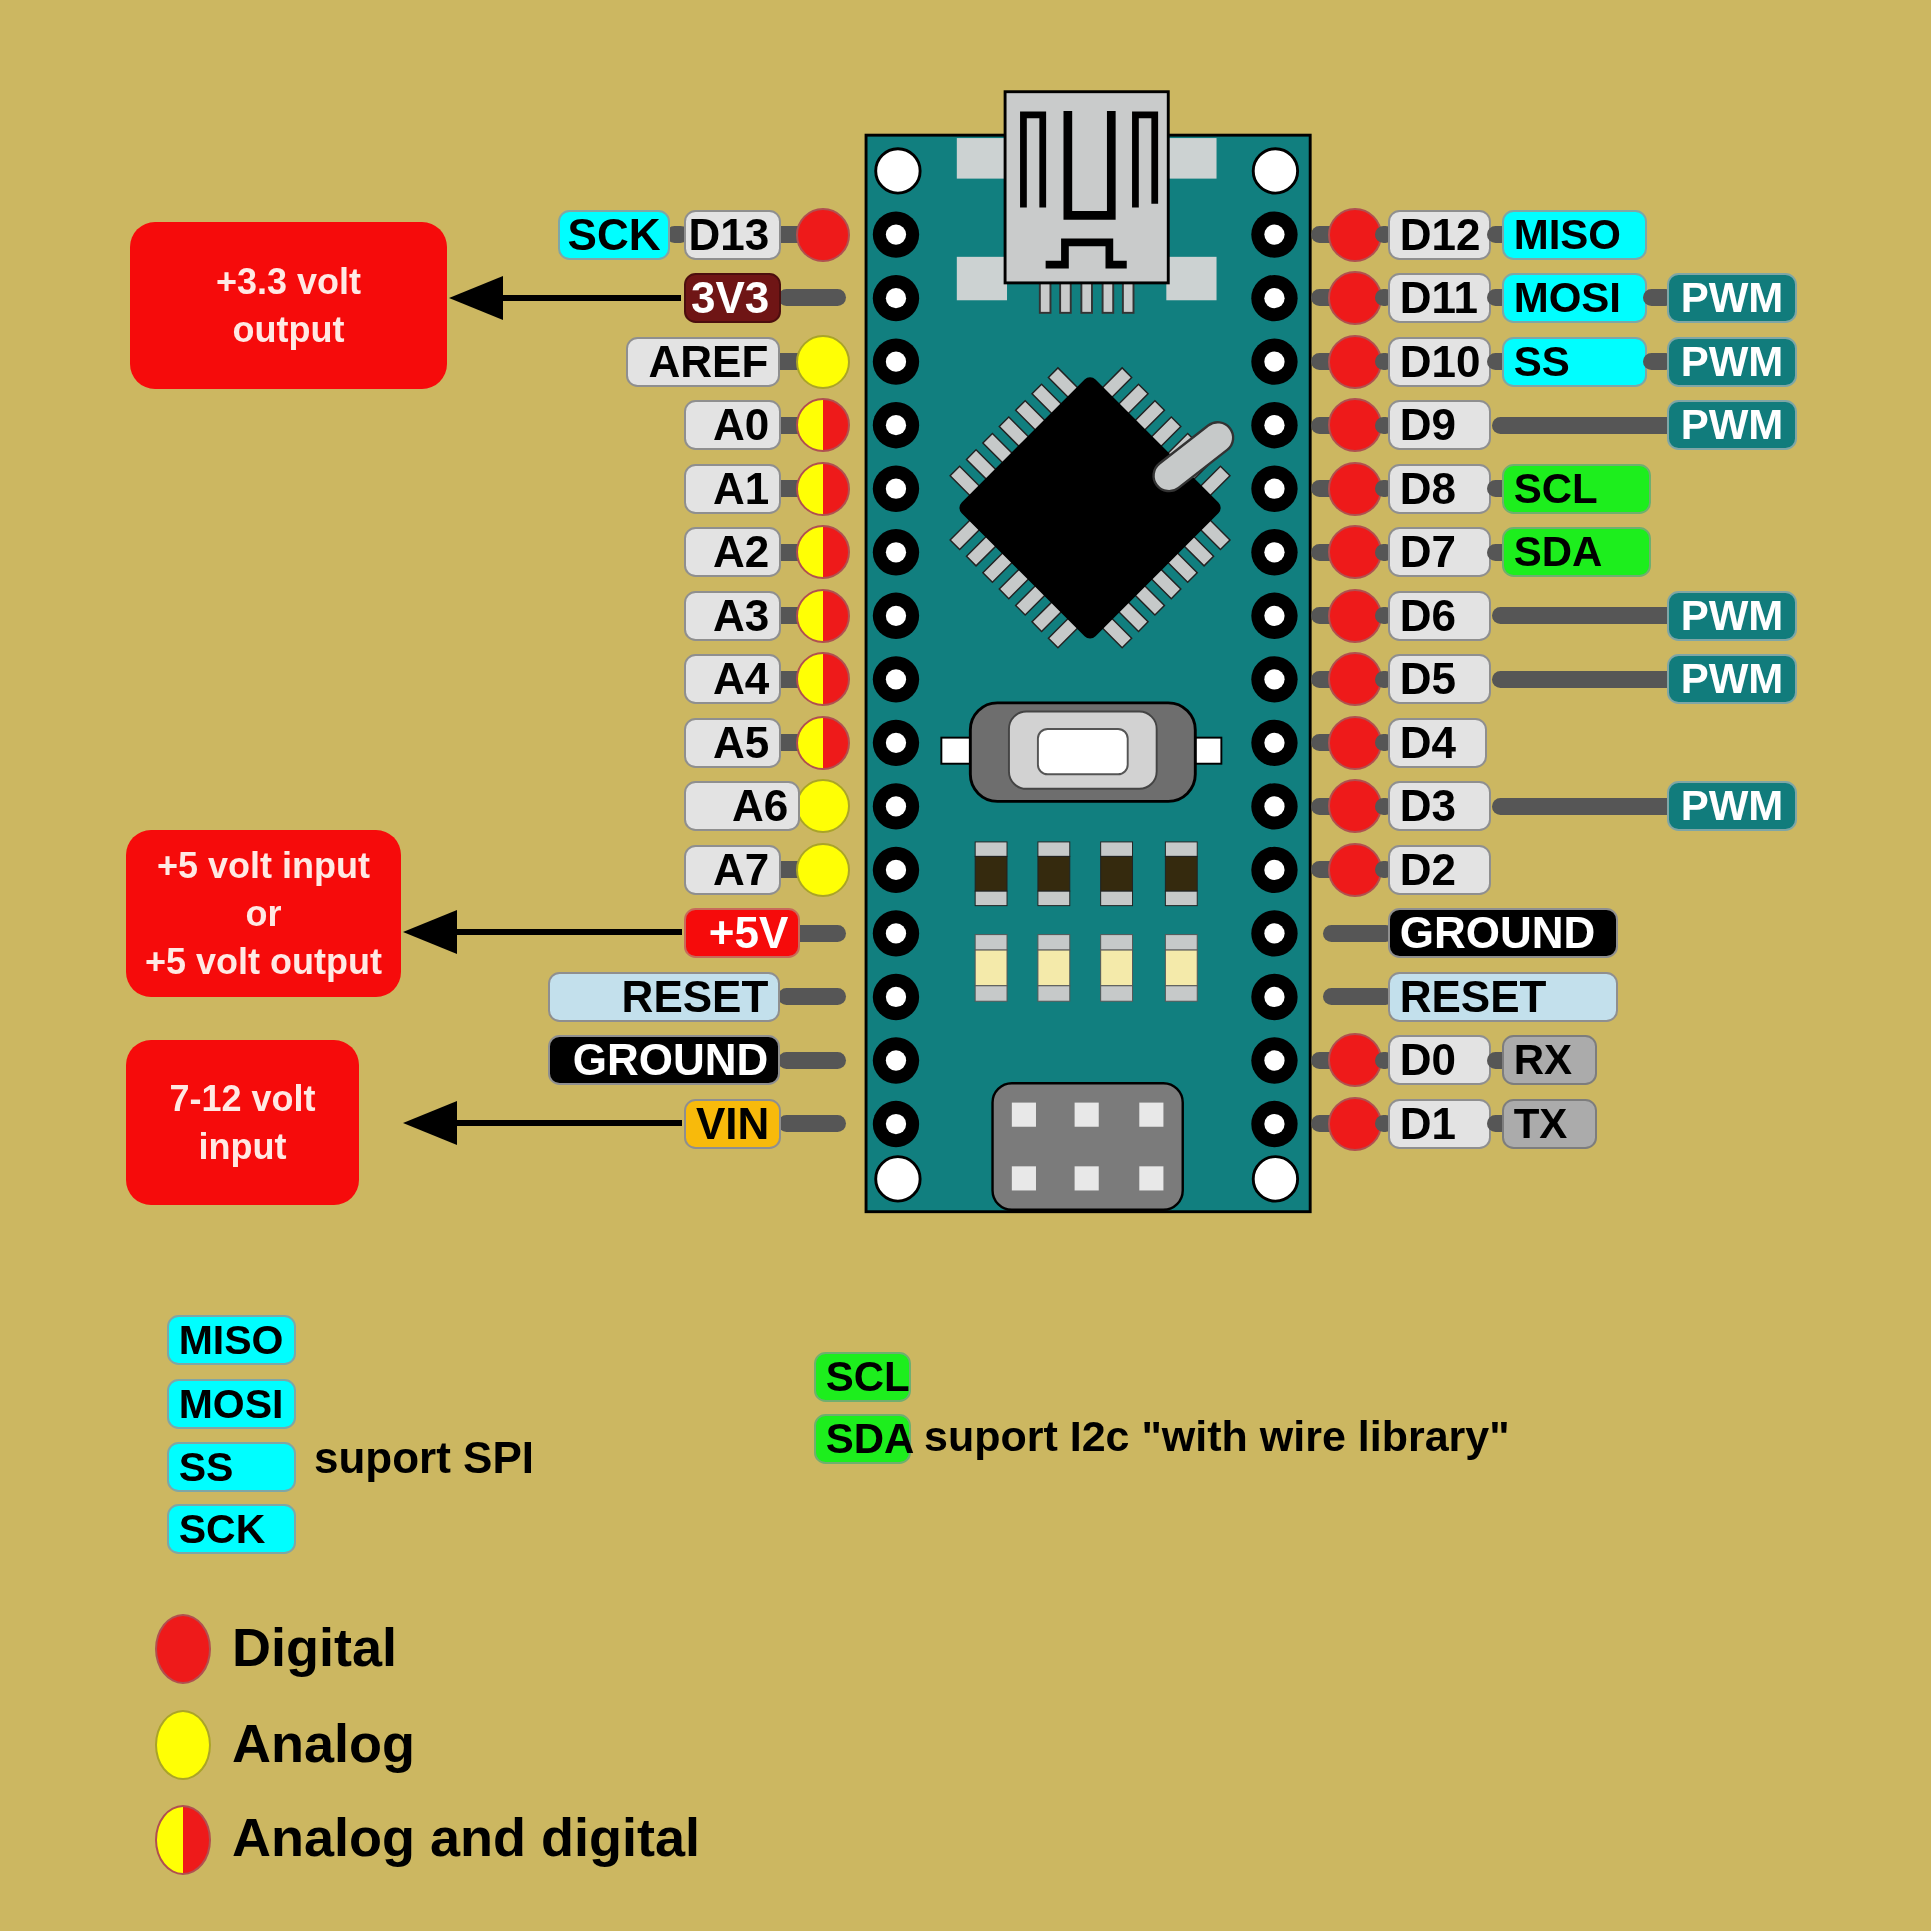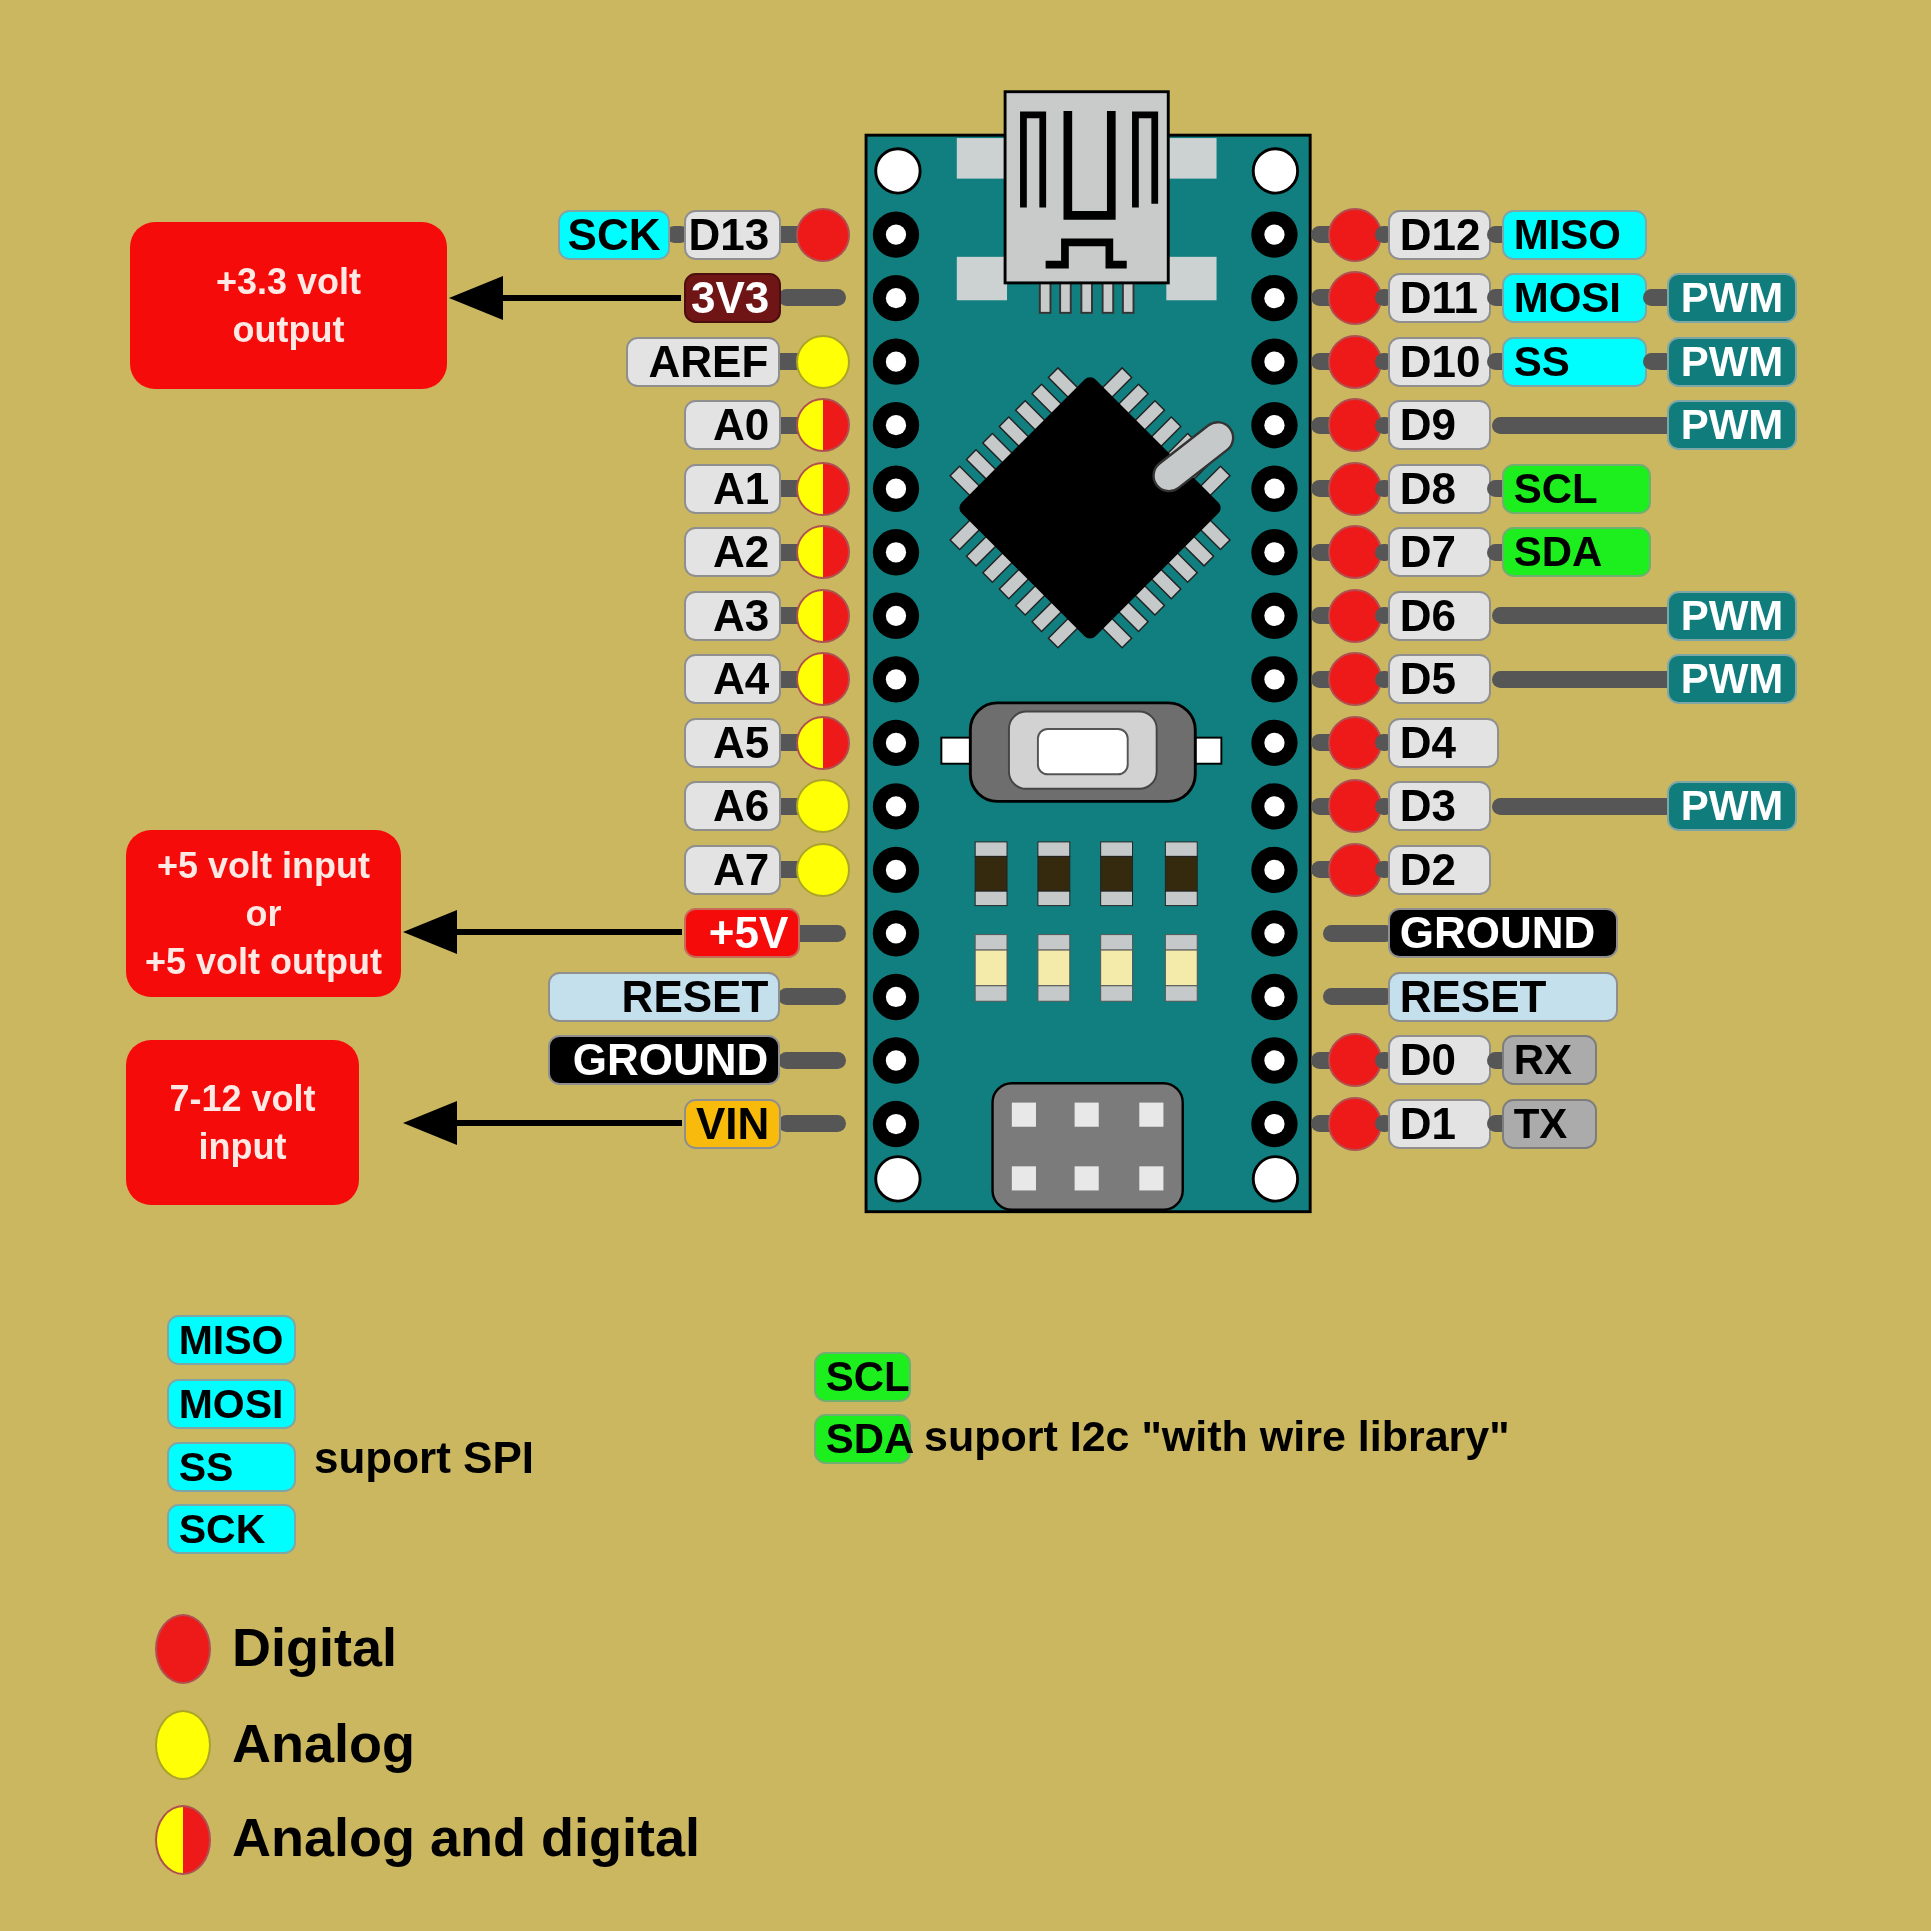--- a/index.html
+++ b/index.html
@@ -247,21 +247,21 @@
       <div class="pin-circle c-both" style="left: 796px; top: 589px;"></div>
       <div class="pbox  ra" style="left: 684px; top: 591px; width: 97px;">A3</div>
       <div class="bar" style="left: 770px; top: 671px; width: 39px;"></div>
       <div class="pin-circle c-both" style="left: 796px; top: 652px;"></div>
       <div class="pbox  ra" style="left: 684px; top: 654px; width: 97px;">A4</div>
       <div class="bar" style="left: 770px; top: 734px; width: 39px;"></div>
       <div class="pin-circle c-both" style="left: 796px; top: 716px;"></div>
       <div class="pbox  ra" style="left: 684px; top: 718px; width: 97px;">A5</div>
       <div class="bar" style="left: 770px; top: 798px; width: 39px;"></div>
       <div class="pin-circle c-analog" style="left: 796px; top: 779px;"></div>
-      <div class="pbox  ra" style="left: 684px; top: 781px; width: 97px;">A6</div>
+      <div class="pbox  ra" style="left: 684px; top: 781px; width: 116px;">A6</div>
       <div class="bar" style="left: 770px; top: 861px; width: 39px;"></div>
       <div class="pin-circle c-analog" style="left: 796px; top: 843px;"></div>
       <div class="pbox  ra" style="left: 684px; top: 845px; width: 97px;">A7</div>
       <div class="bar" style="left: 778px; top: 925px; width: 68px;"></div>
       <div class="pbox t-v5 ra" style="left: 684px; top: 908px; width: 116px;">+5V</div>
       <div class="bar" style="left: 778px; top: 988px; width: 68px;"></div>
       <div class="pbox t-reset ra" style="left: 548px; top: 972px; width: 232px;">RESET</div>
       <div class="bar" style="left: 778px; top: 1052px; width: 68px;"></div>
       <div class="pbox t-ground ra" style="left: 548px; top: 1035px; width: 232px;">GROUND</div>
       <div class="bar" style="left: 778px; top: 1115px; width: 68px;"></div>
@@ -314,21 +314,21 @@
       <div class="pbox t-pwm ctr tag" style="left: 1667px; top: 591px; width: 130px;">PWM</div>
       <div class="bar" style="left: 1311px; top: 671px; width: 27px;"></div>
       <div class="pin-circle c-digital" style="left: 1328px; top: 652px;"></div>
       <div class="bar" style="left: 1375px; top: 671px; width: 19.3px;"></div>
       <div class="pbox  la" style="left: 1388px; top: 654px; width: 103px;">D5</div>
       <div class="bar" style="left: 1492px; top: 671px; width: 183px;"></div>
       <div class="pbox t-pwm ctr tag" style="left: 1667px; top: 654px; width: 130px;">PWM</div>
       <div class="bar" style="left: 1311px; top: 734px; width: 27px;"></div>
       <div class="pin-circle c-digital" style="left: 1328px; top: 716px;"></div>
       <div class="bar" style="left: 1375px; top: 734px; width: 19.3px;"></div>
-      <div class="pbox  la" style="left: 1388px; top: 718px; width: 111px;">D4</div>
+      <div class="pbox  la" style="left: 1388px; top: 718px; width: 99px;">D4</div>
       <div class="bar" style="left: 1311px; top: 798px; width: 27px;"></div>
       <div class="pin-circle c-digital" style="left: 1328px; top: 779px;"></div>
       <div class="bar" style="left: 1375px; top: 798px; width: 19.3px;"></div>
       <div class="pbox  la" style="left: 1388px; top: 781px; width: 103px;">D3</div>
       <div class="bar" style="left: 1492px; top: 798px; width: 183px;"></div>
       <div class="pbox t-pwm ctr tag" style="left: 1667px; top: 781px; width: 130px;">PWM</div>
       <div class="bar" style="left: 1311px; top: 861px; width: 27px;"></div>
       <div class="pin-circle c-digital" style="left: 1328px; top: 843px;"></div>
       <div class="bar" style="left: 1375px; top: 861px; width: 19.3px;"></div>
       <div class="pbox  la" style="left: 1388px; top: 845px; width: 103px;">D2</div>

